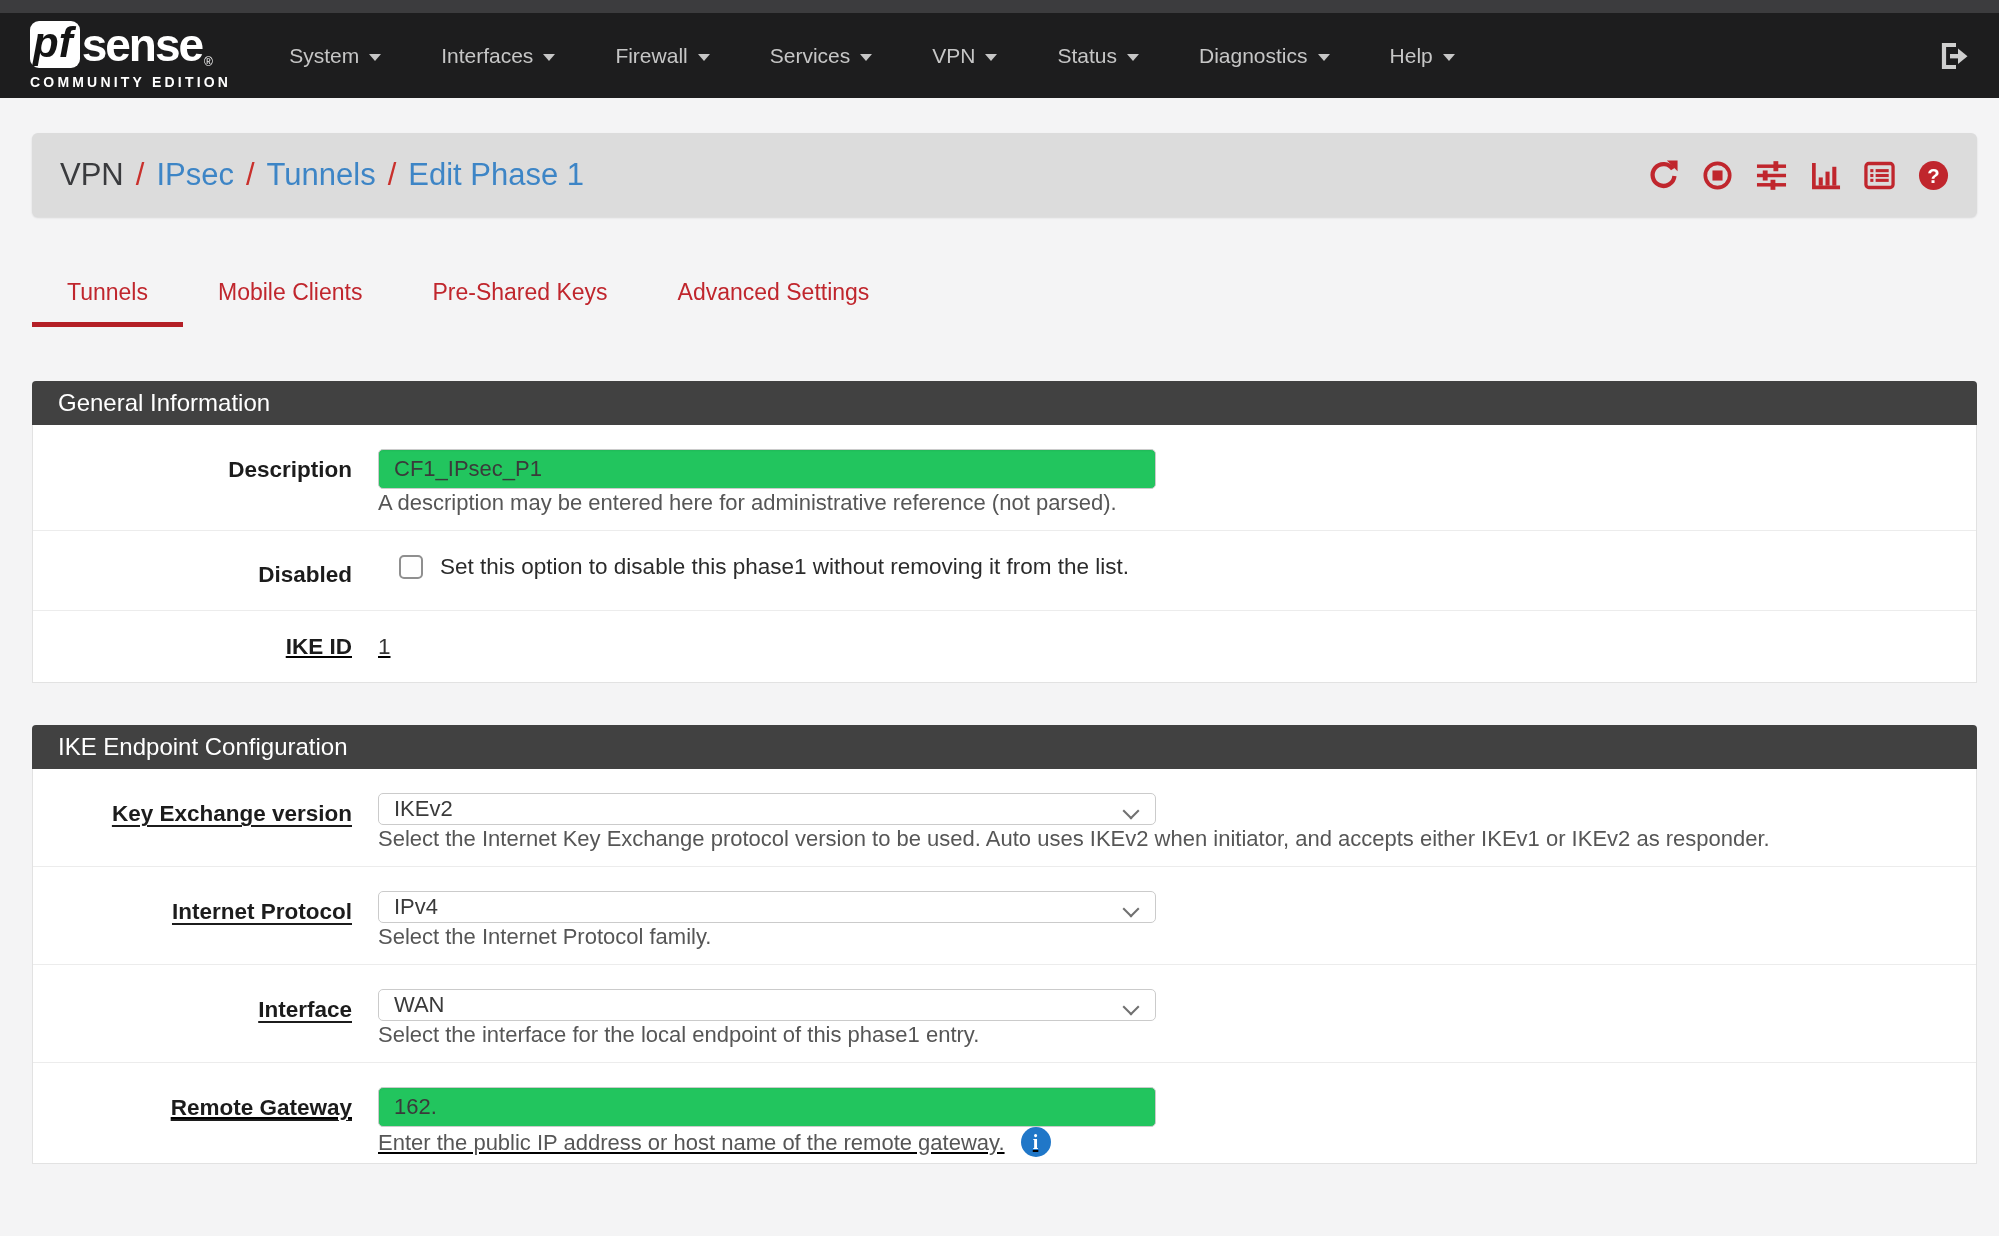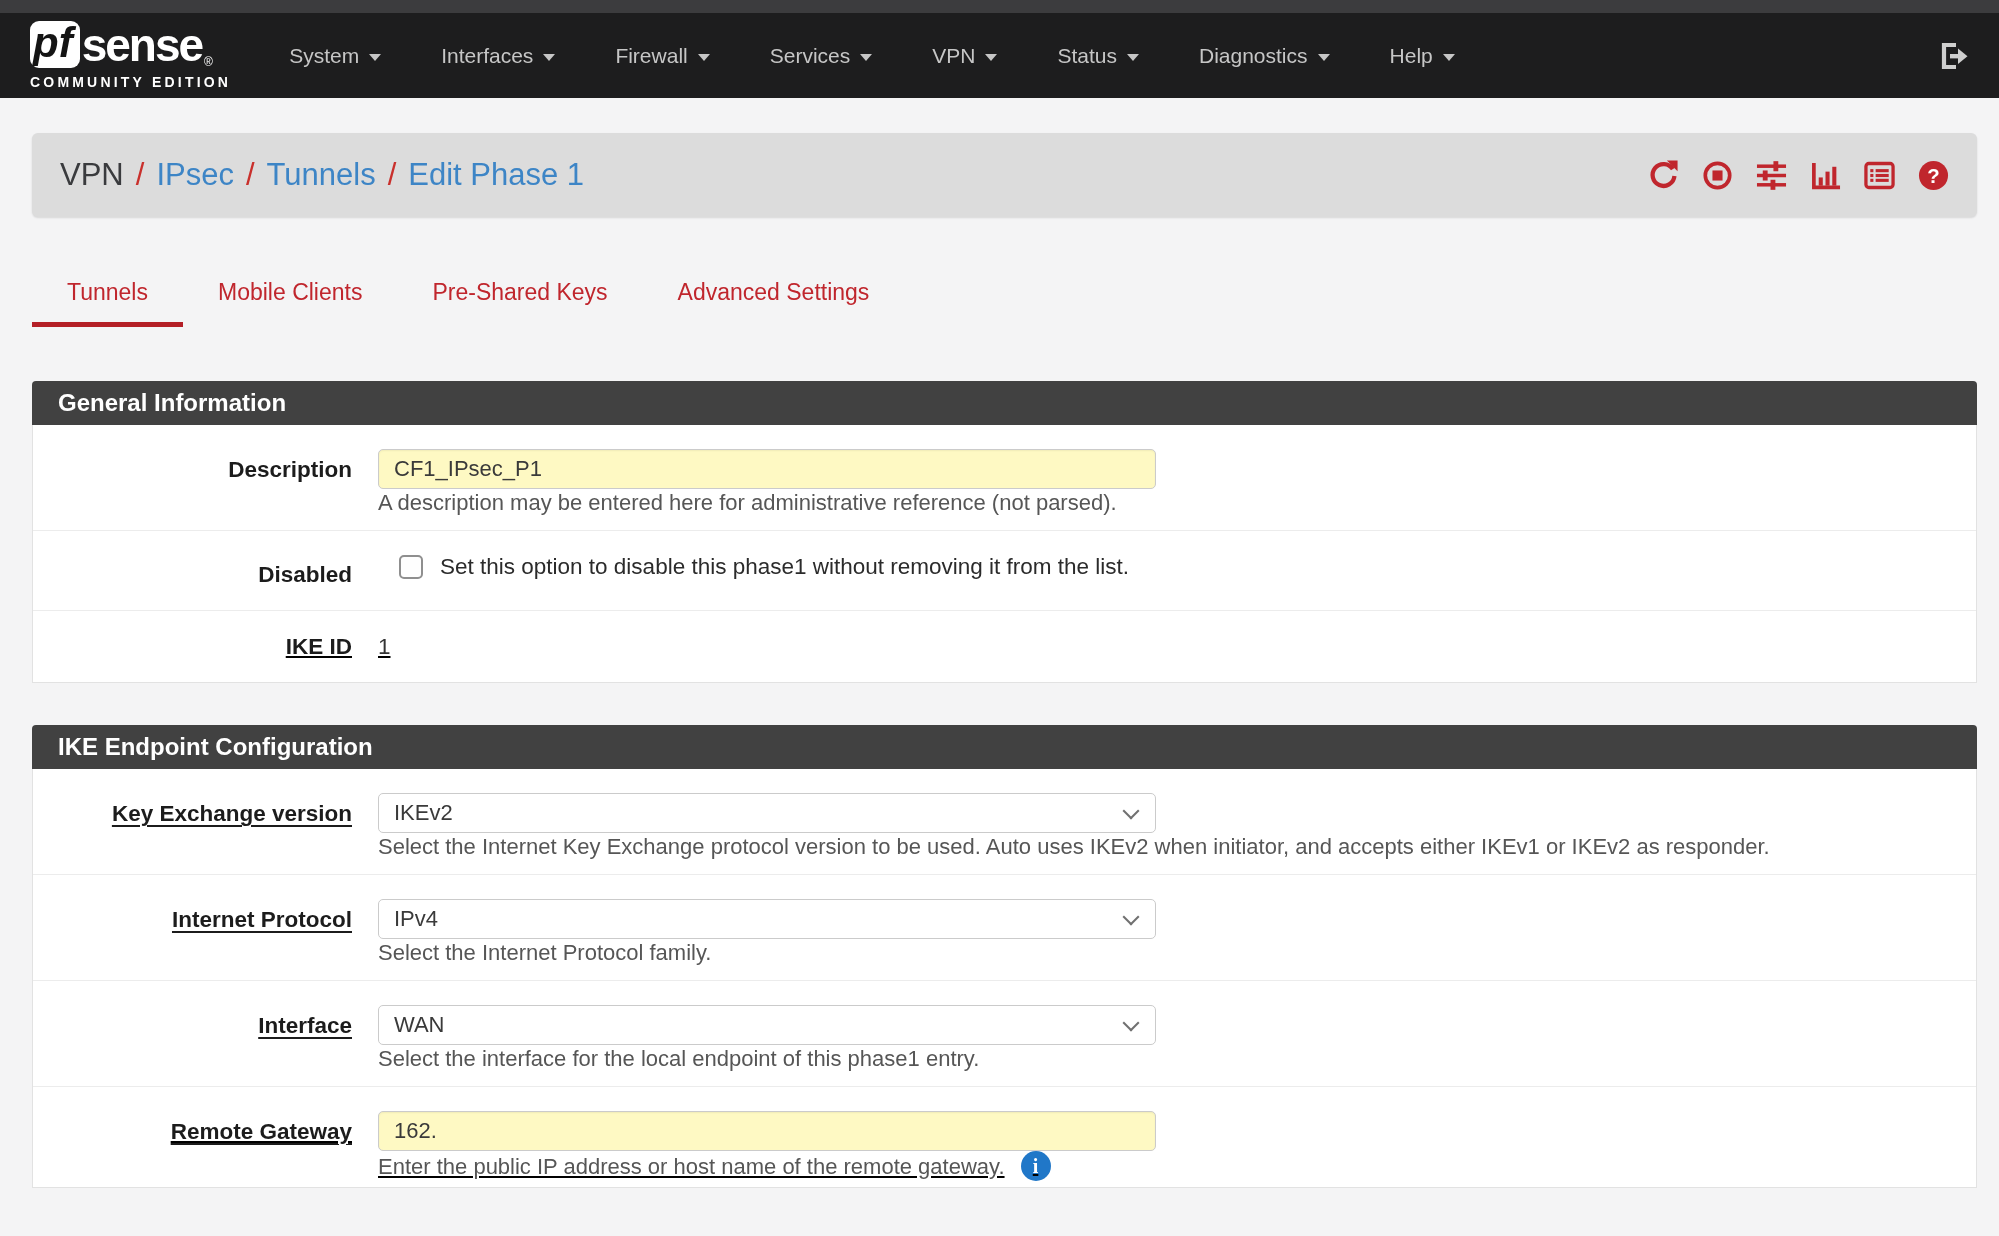--- a/index.html
+++ b/index.html
@@ -32,37 +32,37 @@
 
   
   .tabs { margin:56px 22px 0 32px; display:flex; }
   .tab { font-size:23px; color:#c0262d; padding:6px 35px 16px; border-bottom:5px solid transparent; cursor:pointer; }
   .tab.active { border-bottom-color:#b41f26; }
 
   
   .panel { margin:0 22px 0 32px; }
   .panel-1 { margin-top:54px; }
   .panel-2 { margin-top:42px; }
-  .panel-header { background:#414141; color:#ffffff; font-weight:bold; font-size:24px;
+  .panel-header { background:#414141; color:#ffffff; font-weight:normal; font-size:24px;
                   height:44px; display:flex; align-items:center; padding-left:26px;
                   border-radius:4px 4px 0 0; }
   .panel-body { background:#ffffff; border:1px solid #e2e2e2; border-top:none; }
   .frow { display:flex; border-bottom:1px solid #ececec; padding:24px 0 14px; }
   .frow:last-child { border-bottom:none;text-decoration:underline; }
   .frow-tight { padding:23px 0 22px; }
   .frow-last { padding-bottom:6px; }
   .col-label { width:345px; min-width:345px; text-align:right; padding-right:26px;
                font-weight:bold; font-size:22.5px; color:#1c1c1c; padding-top:8px; }
   .col-label.u { text-decoration:underline; text-underline-offset:4px; text-decoration-thickness:2px; }
   .col-content { flex:1; padding-right:22px; }
 
   .text-input { width:778px; height:40px; border:1px solid #cbcbcb; border-radius:5px;
-                font-size:22px; padding:0 15px; color:#3a3a3a; background:#fef9c3;
+                font-size:22px; padding:0 15px; color:#3a3a3a; background:#22c55e;
                 box-shadow:inset 0 1px 2px rgba(0,0,0,.06); font-family:"Liberation Sans", sans-serif; }
-  .select { width:778px; height:40px; border:1px solid #cbcbcb; border-radius:5px; background:#fff;
+  .select { width:778px; height:32px; border:1px solid #cbcbcb; border-radius:5px; background:#fff;
             display:flex; align-items:center; padding:0 15px; position:relative;
             font-size:22px; color:#3a3a3a; cursor:pointer; }
   .chev { position:absolute; right:18px; top:11px; width:12px; height:12px;
           border-right:2.5px solid #707070; border-bottom:2.5px solid #707070;
           transform:rotate(45deg); }
   .help { font-size:22px; color:#565656; line-height:27px; display:flex; align-items:center; }
   .info-icon { width:30px; height:30px; min-width:30px; background:#2077c8; color:#fff; border-radius:50%;
                display:inline-flex; align-items:center; justify-content:center;
                font-family:"Liberation Serif", serif; font-weight:bold; font-size:20px;
                margin-left:16px; cursor:pointer; }

